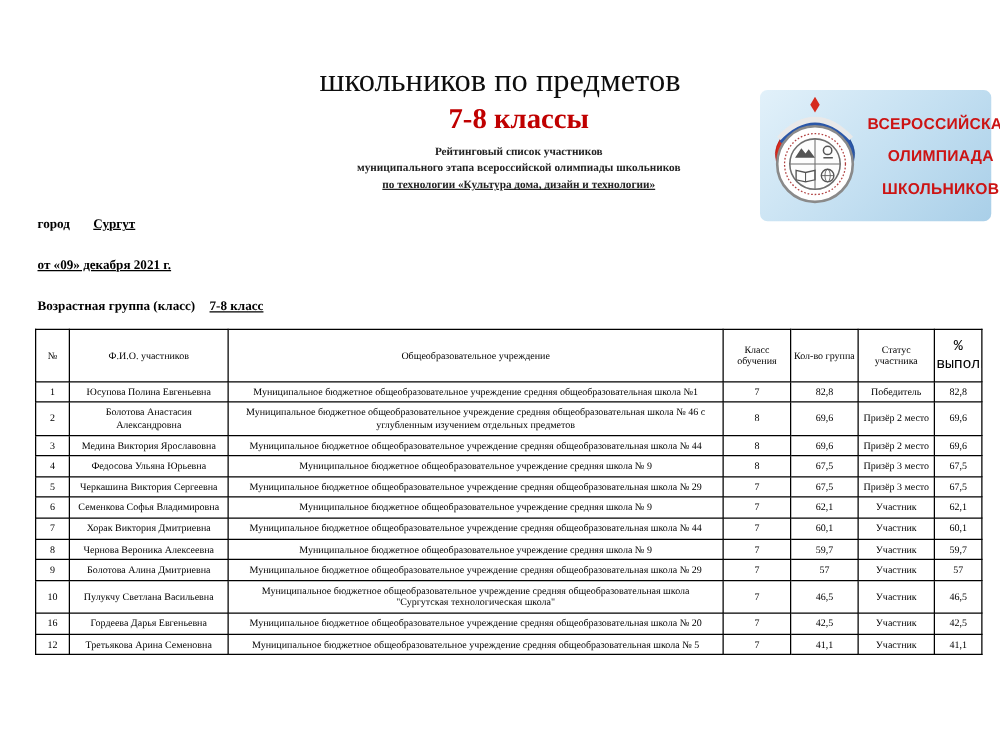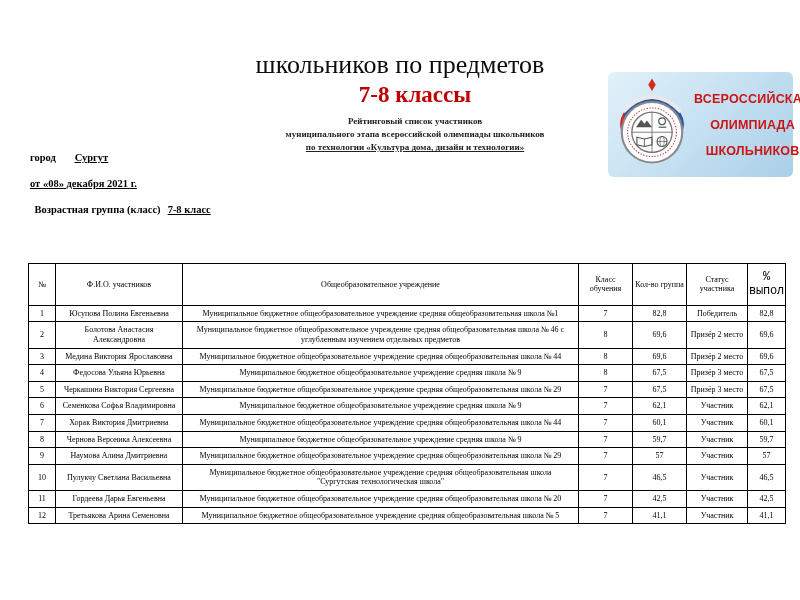--- a/index.html
+++ b/index.html
@@ -24,23 +24,23 @@
     position:absolute; top:72px; left:608px; width:185px; height:105px;
     background:linear-gradient(135deg,#e2f1fa 0%,#c3dff1 55%,#a9cfe8 100%);
     border-radius:6px; display:flex; align-items:center; padding:4px 6px 4px 2px;
   }
   .logo-text { flex:1; display:flex; flex-direction:column; gap:12px; text-align:center; }
   .logo-text span { font-family:"Liberation Sans","DejaVu Sans",sans-serif;
     font-size:12.5px; font-weight:bold; color:#cc1414; letter-spacing:.2px; }
 
   .meta-block { position:absolute; top:152px; left:30px; width:400px;
     font-size:10.5px; font-weight:bold; }
-  .meta-line { margin-bottom:15px; }
+  .meta-line { margin-bottom:15px;margin-top:22px; }
   .meta-label { display:inline-block; }
-  .meta-label.wide { width:135px;text-align:center; }
+  .meta-label.wide { width:135px; }
   .meta-value.u { text-decoration:underline; }
   .meta-city-label { display:inline-block; width:42px; }
 
   table.results {
     position:absolute; top:263px; left:28px; width:757px;
     border-collapse:collapse; table-layout:fixed;
     font-size:8px; line-height:1.2;
   }
   table.results th, table.results td {
     border:1.5px solid #000; text-align:center; vertical-align:middle;
@@ -98,21 +98,21 @@
     <span>ШКОЛЬНИКОВ</span>
   </div>
 </div>
 
 <div class="meta-block">
   <div class="meta-line">
     <span class="meta-city-label">город</span>
     <span class="meta-value u">Сургут</span>
   </div>
   <div class="meta-line">
-    <span class="meta-value u">от «08» декабря 2021 г.</span>
+    <span class="meta-value u">от «09» декабря 2021 г.</span>
   </div>
   <div class="meta-line">
     <span class="meta-label wide">Возрастная группа (класс)</span>
     <span class="meta-value u">7-8 класс</span>
   </div>
 </div>
 
 <table class="results">
   <colgroup>
     <col class="c-num">
@@ -202,38 +202,38 @@
         <td class="cell-num">8</td>
         <td class="cell-name">Чернова Вероника Алексеевна</td>
         <td class="cell-school">Муниципальное бюджетное общеобразовательное учреждение средняя  школа № 9</td>
         <td class="cell-grade">7</td>
         <td class="cell-score">59,7</td>
         <td class="cell-status">Участник</td>
         <td class="cell-percent">59,7</td>
       </tr>
       <tr>
         <td class="cell-num">9</td>
-        <td class="cell-name">Наумова Алина Дмитриевна</td>
+        <td class="cell-name">Болотова Алина Дмитриевна</td>
         <td class="cell-school">Муниципальное бюджетное общеобразовательное учреждение средняя общеобразовательная школа № 29</td>
         <td class="cell-grade">7</td>
         <td class="cell-score">57</td>
         <td class="cell-status">Участник</td>
         <td class="cell-percent">57</td>
       </tr>
       <tr>
         <td class="cell-num">10</td>
         <td class="cell-name">Пулукчу Светлана Васильевна</td>
         <td class="cell-school">Муниципальное бюджетное общеобразовательное учреждение средняя общеобразовательная школа "Сургутская технологическая школа"</td>
         <td class="cell-grade">7</td>
         <td class="cell-score">46,5</td>
         <td class="cell-status">Участник</td>
         <td class="cell-percent">46,5</td>
       </tr>
       <tr>
-        <td class="cell-num">11</td>
+        <td class="cell-num">16</td>
         <td class="cell-name">Гордеева Дарья Евгеньевна</td>
         <td class="cell-school">Муниципальное бюджетное общеобразовательное учреждение средняя общеобразовательная школа № 20</td>
         <td class="cell-grade">7</td>
         <td class="cell-score">42,5</td>
         <td class="cell-status">Участник</td>
         <td class="cell-percent">42,5</td>
       </tr>
       <tr>
         <td class="cell-num">12</td>
         <td class="cell-name">Третьякова Арина Семеновна</td>

